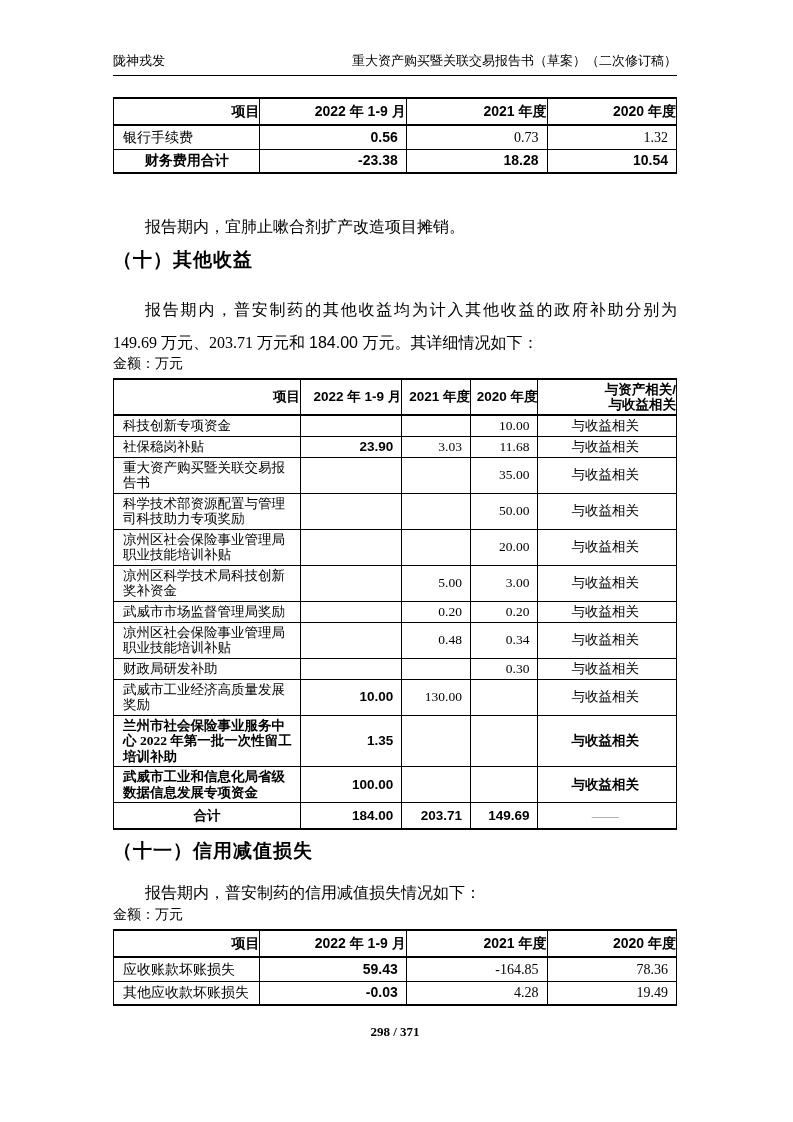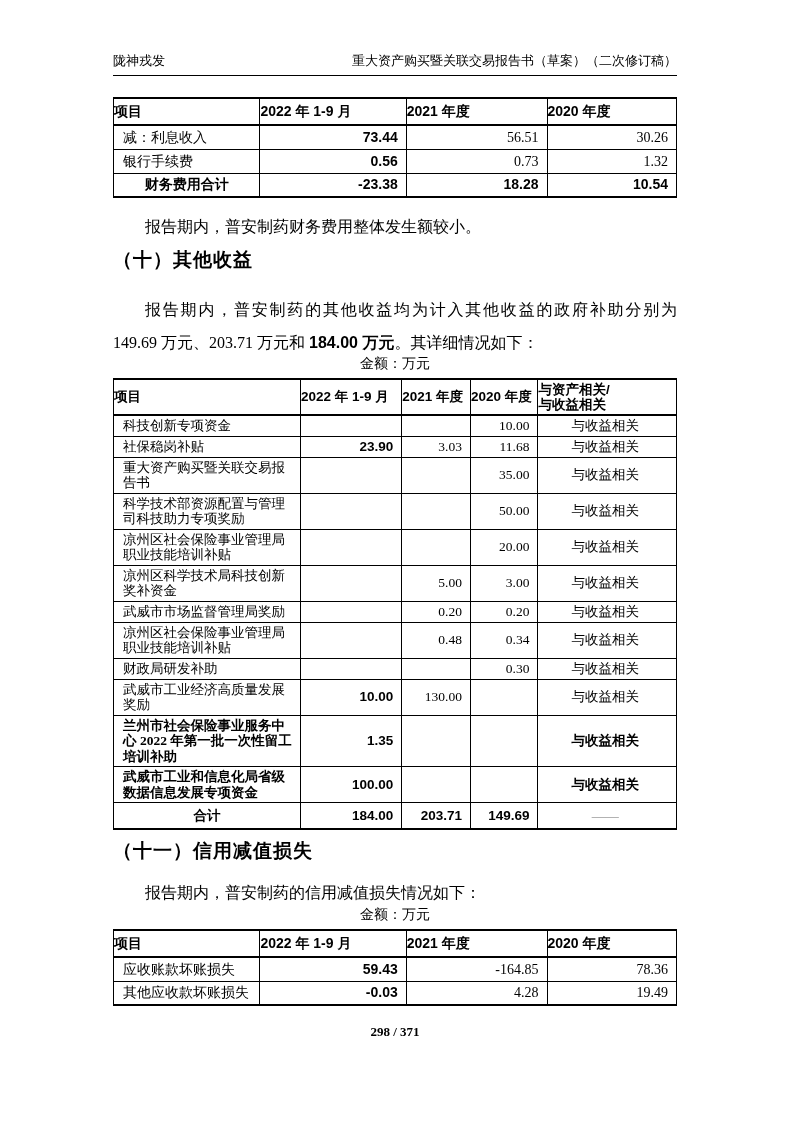--- a/index.html
+++ b/index.html
@@ -36,21 +36,21 @@
   th, td {
     border: 1px solid #000;
     vertical-align: middle;
     font-size: 14px;
     line-height: 17px;
   }
   thead th {
     border-bottom: 2px solid #000;
     font-family: "Liberation Sans", "DejaVu Sans", sans-serif;
     font-weight: 700;
-    text-align: left;
+    text-align: right;
     height: 27px;
   }
   td { height: 24px; padding: 2px 8px 2px 0; }
   td.label { text-align: left; padding-left: 9px; padding-right: 4px; }
   td.v2022 {
     text-align: right;
     font-weight: 700;
     font-family: "Liberation Sans", "DejaVu Sans", sans-serif;
   }
   td.v2021, td.v2020 { text-align: right; }
@@ -76,30 +76,30 @@
   
   .para { font-size: 16px; line-height: 33px; text-indent: 2em; }
   .para .fill-line {
     display: block;
     text-align: justify;
     text-align-last: justify;
     text-indent: 2em;
   }
   .para .second-line { display: block; text-indent: 0; }
   .bold-inline {
-    font-weight: 700;
+    font-weight: 400;
     font-family: "Liberation Sans", "DejaVu Sans", sans-serif;
   }
   .section-heading {
     font-family: "Liberation Sans", "DejaVu Sans", sans-serif;
     font-weight: 700;
     font-size: 19px;
     letter-spacing: 1px;
   }
-  .unit-label { text-align: center; font-size: 14px; }
+  .unit-label { text-align: left; font-size: 14px; }
   .doc-footer {
     top: 1024px;
     text-align: center;
     font-weight: 700;
     font-size: 13px;
   }
 </style>
 </head>
 <body>
 
@@ -120,41 +120,35 @@
     <thead>
       <tr>
         <th>项目</th>
         <th>2022 年 1-9 月</th>
         <th>2021 年度</th>
         <th>2020 年度</th>
       </tr>
     </thead>
     <tbody>
         <tr>
-          <td class="label">减：利息收入</td>
-          <td class="v2022">73.44</td>
-          <td class="v2021">56.51</td>
-          <td class="v2020">30.26</td>
-        </tr>
-        <tr>
           <td class="label">银行手续费</td>
           <td class="v2022">0.56</td>
           <td class="v2021">0.73</td>
           <td class="v2020">1.32</td>
         </tr>
         <tr class="total">
           <td class="label">财务费用合计</td>
           <td class="v2022">-23.38</td>
           <td class="v2021">18.28</td>
           <td class="v2020">10.54</td>
         </tr>
       </tbody>
   </table>
 
-  <div class="block para" style="top:210px">报告期内，普安制药财务费用整体发生额较小。</div>
+  <div class="block para" style="top:210px">报告期内，宜肺止嗽合剂扩产改造项目摊销。</div>
 
   <div class="block section-heading" style="top:247px">（十）其他收益</div>
 
   <div class="block para" style="top:293px">
     <span class="fill-line">报告期内，普安制药的其他收益均为计入其他收益的政府补助分别为</span>
     <span class="second-line"><span>149.69 万元、203.71 万元和 </span><span class="bold-inline">184.00 万元</span><span>。其详细情况如下：</span></span>
   </div>
 
   <div class="block unit-label" style="top:355px">金额：万元</div>
 

